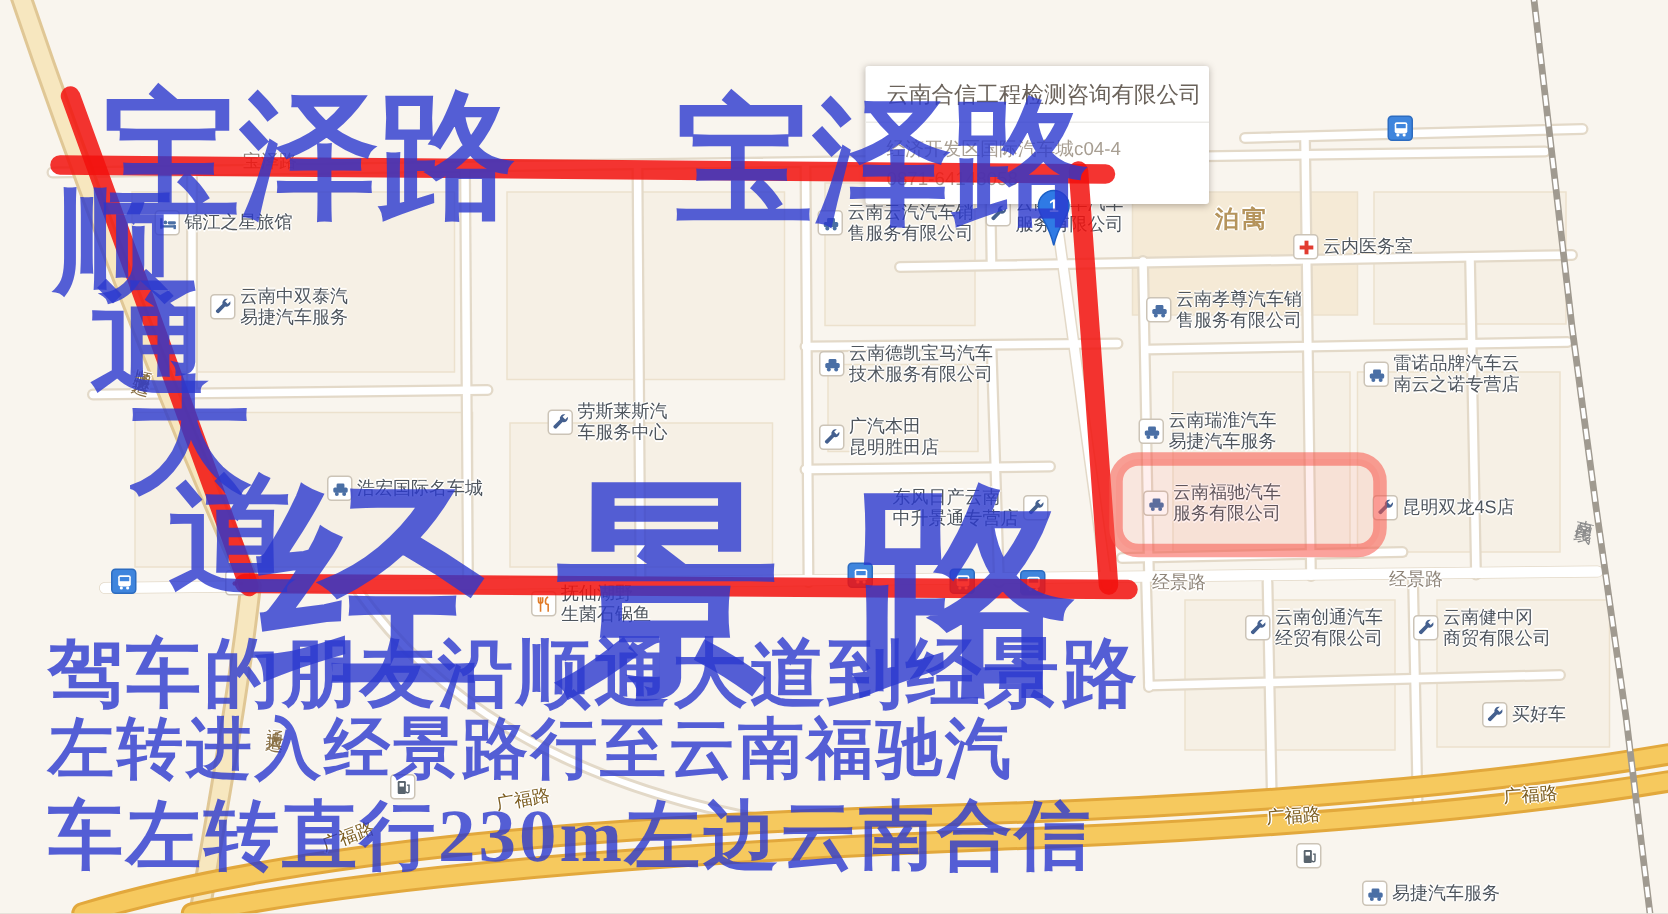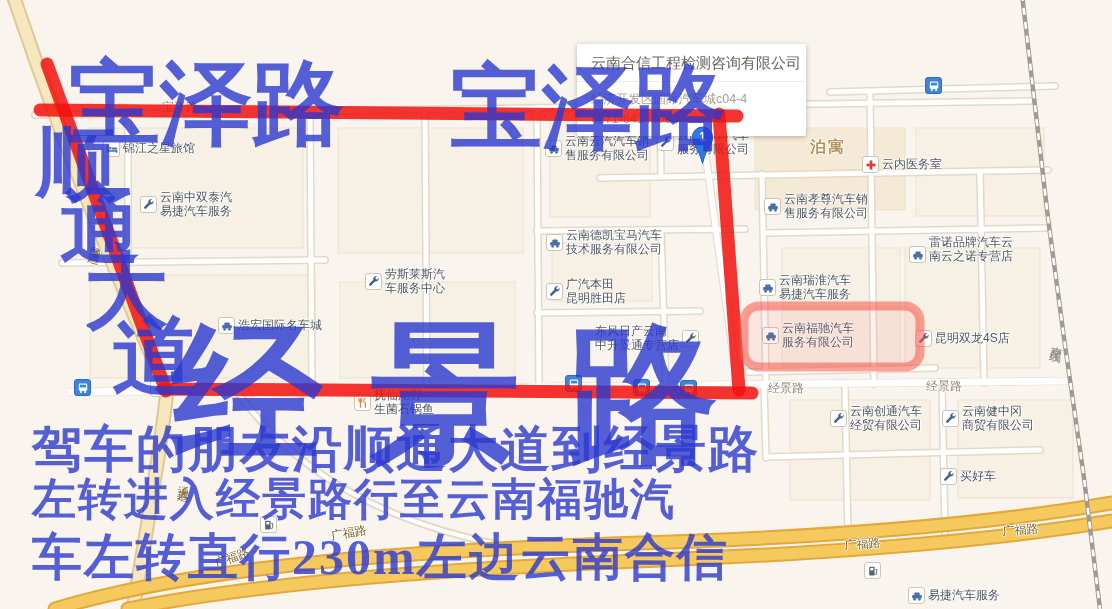--- a/index.html
+++ b/index.html
@@ -303,21 +303,21 @@
             <rect x="5" y="3.9" width="6" height="3.6" rx="1" fill="#4a6fa5"></rect>
             <circle cx="5.2" cy="11.8" r="1.5" fill="#4a6fa5"></circle>
             <circle cx="10.8" cy="11.8" r="1.5" fill="#4a6fa5"></circle>
           </svg>
         </span>
         <span class="poi-text">
           <div>云南福驰汽车</div>
           <div>服务有限公司</div>
         </span>
       </div>
-      <div class="poi" title="雷诺品牌汽车云南云之诺专营店" style="left: 909px; top: 236px; align-items: flex-end;">
+      <div class="poi" title="雷诺品牌汽车云南云之诺专营店" style="left: 909px; top: 236px;">
         <span class="icon-box">
           <svg width="14" height="14" viewBox="0 0 16 16">
             <rect x="2.5" y="6.8" width="11" height="4" rx="1.2" fill="#4a6fa5"></rect>
             <rect x="5" y="3.9" width="6" height="3.6" rx="1" fill="#4a6fa5"></rect>
             <circle cx="5.2" cy="11.8" r="1.5" fill="#4a6fa5"></circle>
             <circle cx="10.8" cy="11.8" r="1.5" fill="#4a6fa5"></circle>
           </svg>
         </span>
         <span class="poi-text">
           <div>雷诺品牌汽车云</div>
@@ -361,21 +361,21 @@
         <span class="icon-box">
           <svg width="14" height="14" viewBox="0 0 16 16">
             <path d="M13.2 3.2a3.3 3.3 0 0 1-4 4.1L5 11.6a1.45 1.45 0 1 1-2-2l4.2-4.2a3.3 3.3 0 0 1 4.1-4L9.2 3.3l2 2 2-2.1z" fill="#44608f"></path>
           </svg>
         </span>
         <span class="poi-text">
           <div>云南健中冈</div>
           <div>商贸有限公司</div>
         </span>
       </div>
-      <div class="poi" title="买好车" style="left: 940px; top: 468px;">
+      <div class="poi" title="买好车" style="left: 988px; top: 468px;">
         <span class="icon-box">
           <svg width="14" height="14" viewBox="0 0 16 16">
             <path d="M13.2 3.2a3.3 3.3 0 0 1-4 4.1L5 11.6a1.45 1.45 0 1 1-2-2l4.2-4.2a3.3 3.3 0 0 1 4.1-4L9.2 3.3l2 2 2-2.1z" fill="#44608f"></path>
           </svg>
         </span>
         <span class="poi-text">
           <div>买好车</div>
         </span>
       </div>
       <div class="poi" title="易捷汽车服务" style="left: 908px; top: 587px;">

